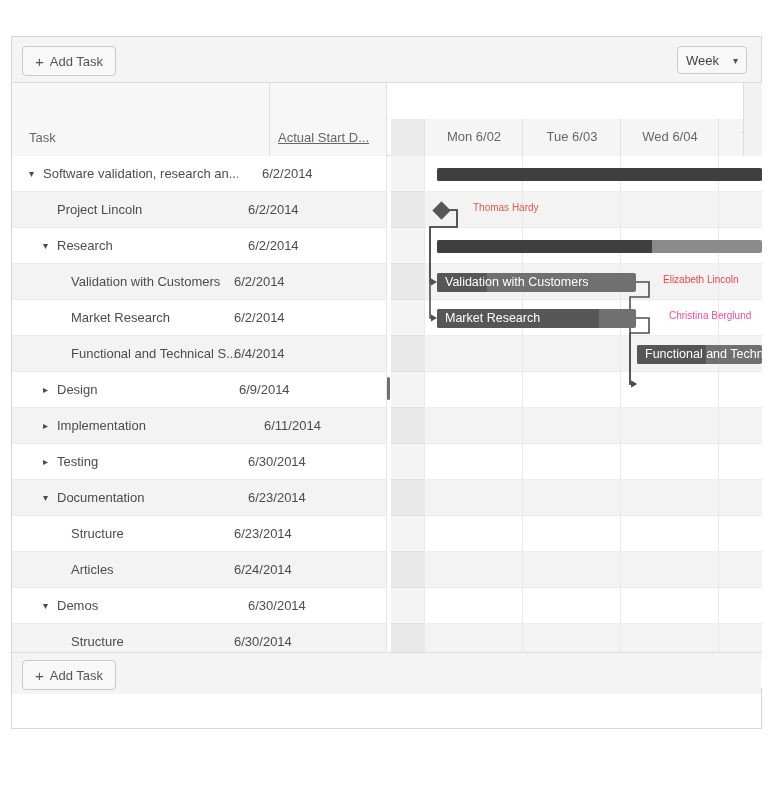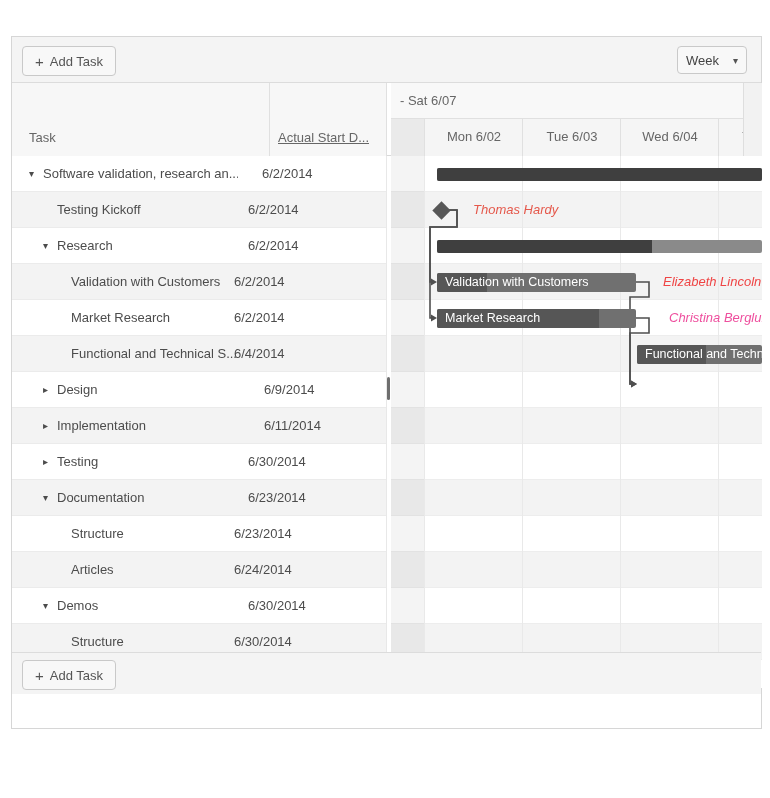--- a/index.html
+++ b/index.html
@@ -57,21 +57,21 @@
   .crow{position:absolute;left:0;width:100%;height:36px;border-bottom:1px solid #ededed;box-sizing:border-box;}
   .crow.alt{background:#f3f3f3;}
   .nonwork{position:absolute;left:0;top:0;width:33px;height:532px;background:rgba(0,0,0,0.045);}
   .vline{position:absolute;top:0;width:1px;height:532px;background:#e9e9e9;}
   .deps{position:absolute;left:0;top:0;pointer-events:none;}
   .bar{position:absolute;overflow:hidden;border-radius:2px;cursor:pointer;}
   .bar .prog{position:absolute;left:0;top:0;height:100%;}
   .bar .blabel{position:absolute;left:8px;top:0;height:100%;display:flex;align-items:center;
                font-size:12.5px;color:#fff;white-space:nowrap;}
   .milestone{position:absolute;width:13px;height:13px;transform:rotate(45deg);cursor:pointer;}
-  .assignee{position:absolute;font-size:13px;white-space:nowrap;cursor:default;font-style:italic;}
+  .assignee{position:absolute;font-size:10px;white-space:nowrap;cursor:default;}
 </style>
 </head>
 <body>
 
 <div class="stage">
   <div class="widget">
 
     <div class="toolbar">
       <div class="btn">
         <span class="plus">+</span>
@@ -83,23 +83,20 @@
       </div>
     </div>
 
     <div class="hdr">
       <div class="hdr-grid">
         <div class="col-divider"></div>
         <span class="col-label c0">Task</span>
         <span class="col-label c1">Actual Start D...</span>
       </div>
       <div class="hdr-time">
-        <div class="week-row">
-          <span class="lbl">- Sat 6/07</span>
-        </div>
         <div class="day-row">
             <div class="day-cell" style="left: 0px; width: 33px;">
               <span class="inner"></span>
             </div>
             <div class="day-cell" style="left: 33px; width: 98px;">
               <span class="inner">Mon 6/02</span>
             </div>
             <div class="day-cell" style="left: 131px; width: 98px;">
               <span class="inner">Tue 6/03</span>
             </div>
@@ -115,21 +112,21 @@
     </div>
 
     <div class="body-grid">
         <div class="trow" style="padding-left: 17px;">
           <span class="exp">▾</span>
           <span class="title">Software validation, research an...</span>
           <span class="date" style="left: 250px;">6/2/2014</span>
         </div>
         <div class="trow alt" style="padding-left: 31px;">
           <span class="exp"></span>
-          <span class="title">Testing Kickoff</span>
+          <span class="title">Project Lincoln</span>
           <span class="date" style="left: 236px;">6/2/2014</span>
         </div>
         <div class="trow" style="padding-left: 31px;">
           <span class="exp">▾</span>
           <span class="title">Research</span>
           <span class="date" style="left: 236px;">6/2/2014</span>
         </div>
         <div class="trow alt" style="padding-left: 45px;">
           <span class="exp"></span>
           <span class="title">Validation with Customers</span>
@@ -141,21 +138,21 @@
           <span class="date" style="left: 222px;">6/2/2014</span>
         </div>
         <div class="trow alt" style="padding-left: 45px;">
           <span class="exp"></span>
           <span class="title">Functional and Technical S...</span>
           <span class="date" style="left: 222px;">6/4/2014</span>
         </div>
         <div class="trow" style="padding-left: 31px;">
           <span class="exp">▸</span>
           <span class="title">Design</span>
-          <span class="date" style="left: 252px;">6/9/2014</span>
+          <span class="date" style="left: 227px;">6/9/2014</span>
         </div>
         <div class="trow alt" style="padding-left: 31px;">
           <span class="exp">▸</span>
           <span class="title">Implementation</span>
           <span class="date" style="left: 252px;">6/11/2014</span>
         </div>
         <div class="trow" style="padding-left: 31px;">
           <span class="exp">▸</span>
           <span class="title">Testing</span>
           <span class="date" style="left: 236px;">6/30/2014</span>

